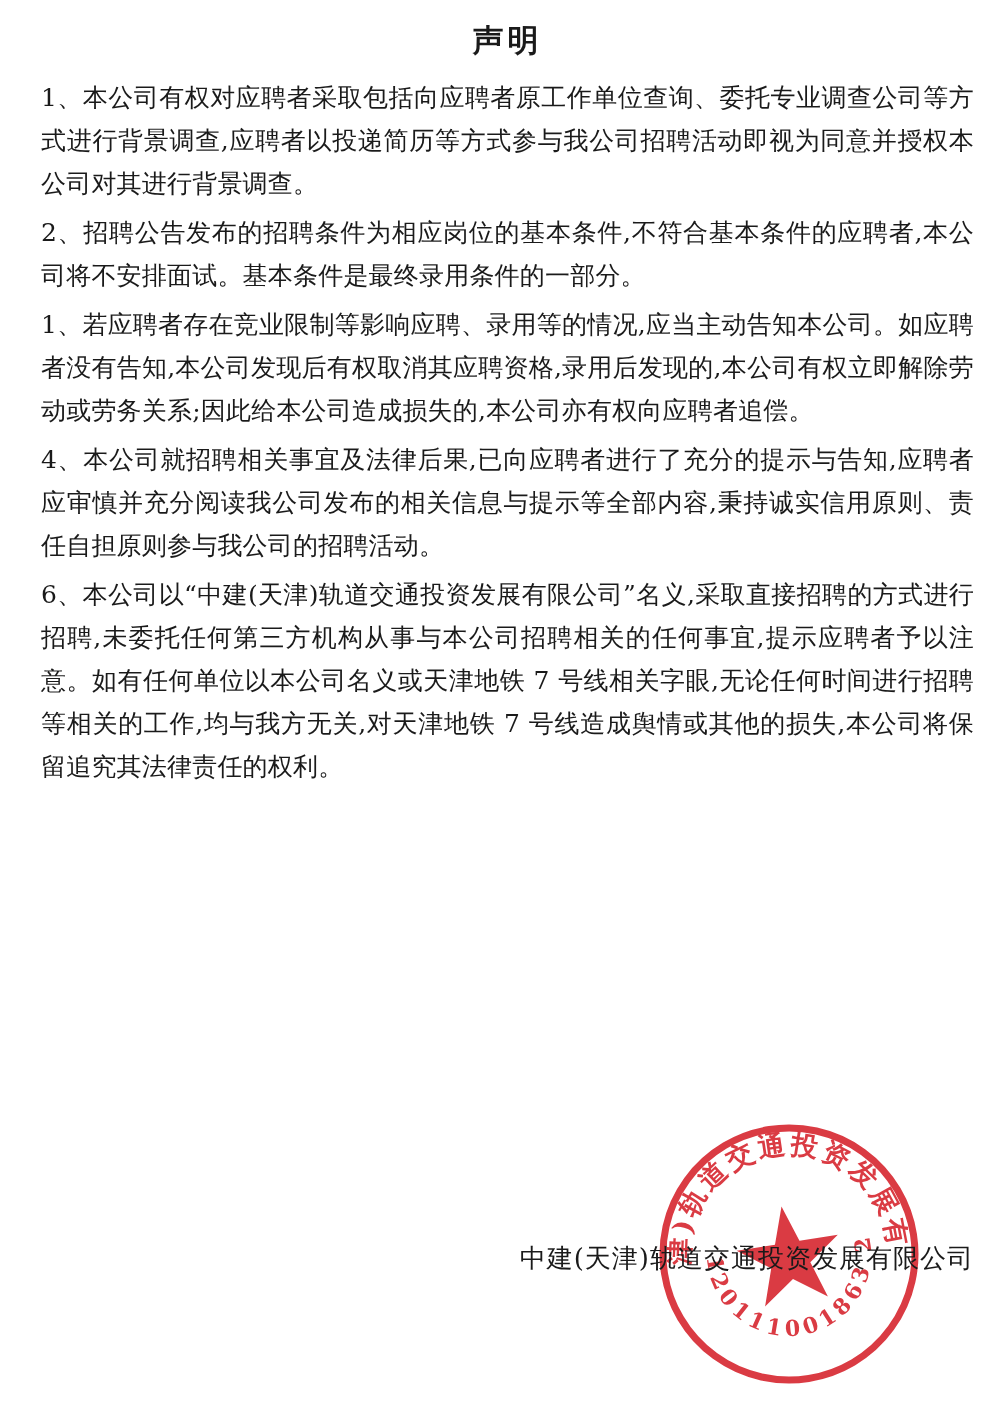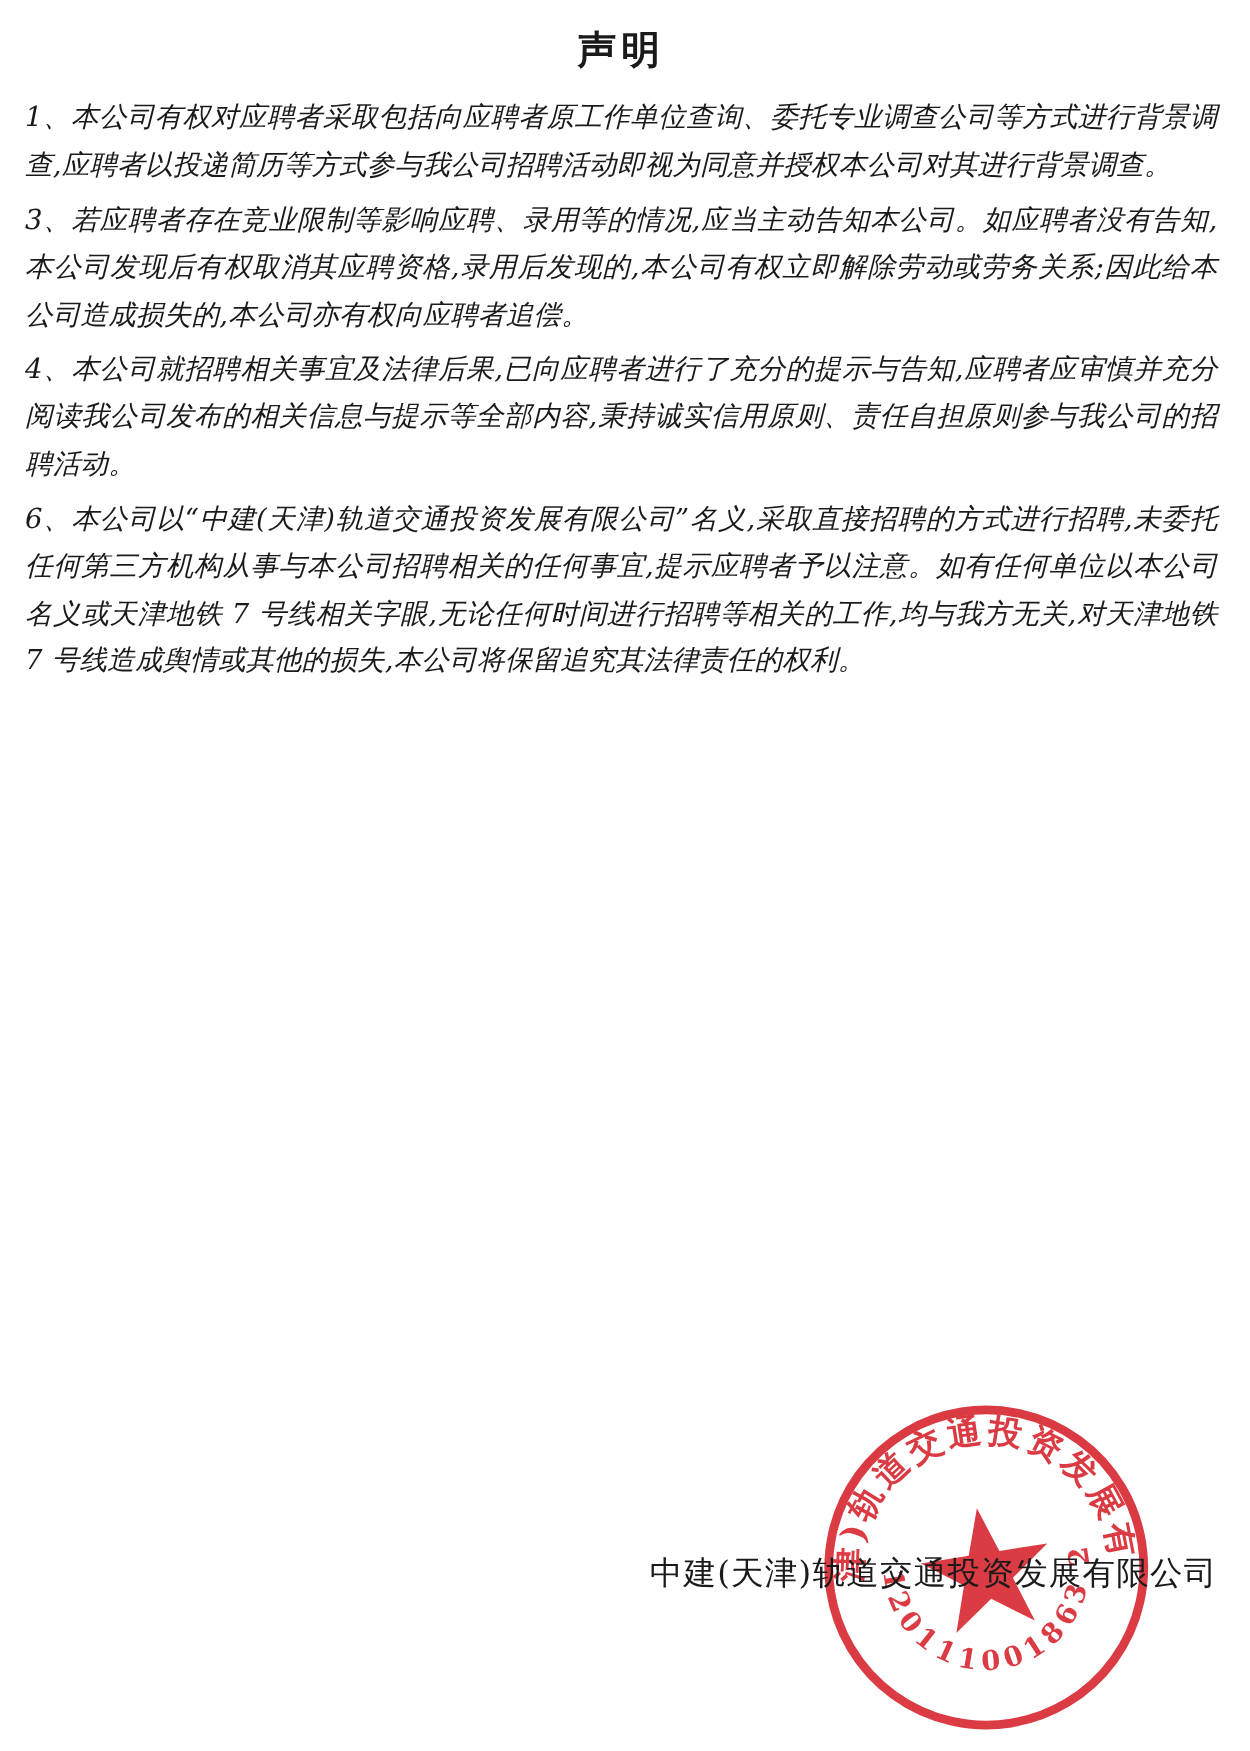--- a/index.html
+++ b/index.html
@@ -13,40 +13,39 @@
     position: relative;
     font-family: "DejaVu Serif", "Liberation Serif", serif;
     color: #1a1a1a;
     overflow: hidden;
   }
   .page {
     position: relative;
     width: 1000px;
     height: 1401px;
     box-sizing: border-box;
-    padding: 14px 26px 0 20px;
+    padding: 14px 26px 0 41px;
   }
   .doc-title {
     text-align: center;
     font-size: 31px;
     font-weight: bold;
     letter-spacing: 4px;
     margin: 6px 0 16px 0;
     line-height: 1.3;
     font-family: "DejaVu Serif", "Liberation Serif", serif;
   }
   .clause {
-    font-size: 22px;
+    font-size: 25px;
     line-height: 1.72;
     text-align: justify;
     text-justify: inter-ideograph;
     margin: 0 0 6px 0;
     letter-spacing: 0.2px;
     white-space: pre-wrap;
-    font-style: italic;
   }
   .sign-block {
     position: absolute;
     left: 0;
     right: 0;
     top: 1205px;
     height: 180px;
   }
   .signature-name {
     position: absolute;
@@ -69,21 +68,22 @@
   .seal svg { display: block; width: 268px; height: 268px; }
 </style>
 </head>
 <body>
 
 <div class="page">
 
   <div class="doc-title">声明</div>
 
   <p class="clause">1、本公司有权对应聘者采取包括向应聘者原工作单位查询、委托专业调查公司等方式进行背景调查,应聘者以投递简历等方式参与我公司招聘活动即视为同意并授权本公司对其进行背景调查。</p>
-  <p class="clause">3、若应聘者存在竞业限制等影响应聘、录用等的情况,应当主动告知本公司。如应聘者没有告知,本公司发现后有权取消其应聘资格,录用后发现的,本公司有权立即解除劳动或劳务关系;因此给本公司造成损失的,本公司亦有权向应聘者追偿。</p>
+  <p class="clause">2、招聘公告发布的招聘条件为相应岗位的基本条件,不符合基本条件的应聘者,本公司将不安排面试。基本条件是最终录用条件的一部分。</p>
+  <p class="clause">1、若应聘者存在竞业限制等影响应聘、录用等的情况,应当主动告知本公司。如应聘者没有告知,本公司发现后有权取消其应聘资格,录用后发现的,本公司有权立即解除劳动或劳务关系;因此给本公司造成损失的,本公司亦有权向应聘者追偿。</p>
   <p class="clause">4、本公司就招聘相关事宜及法律后果,已向应聘者进行了充分的提示与告知,应聘者应审慎并充分阅读我公司发布的相关信息与提示等全部内容,秉持诚实信用原则、责任自担原则参与我公司的招聘活动。</p>
   <p class="clause">6、本公司以“中建(天津)轨道交通投资发展有限公司”名义,采取直接招聘的方式进行招聘,未委托任何第三方机构从事与本公司招聘相关的任何事宜,提示应聘者予以注意。如有任何单位以本公司名义或天津地铁 7 号线相关字眼,无论任何时间进行招聘等相关的工作,均与我方无关,对天津地铁 7 号线造成舆情或其他的损失,本公司将保留追究其法律责任的权利。</p>
 
   <div class="sign-block">
 
     <div class="seal">
       <svg viewBox="0 0 268 268" xmlns="http://www.w3.org/2000/svg">
         <defs>
           <path id="arcTop" d="M 34,134 A 100,100 0 1 1 234,134" fill="none"></path>
           <path id="arcBottom" d="M 52,134 A 82,82 0 0 0 216,134" fill="none"></path>

